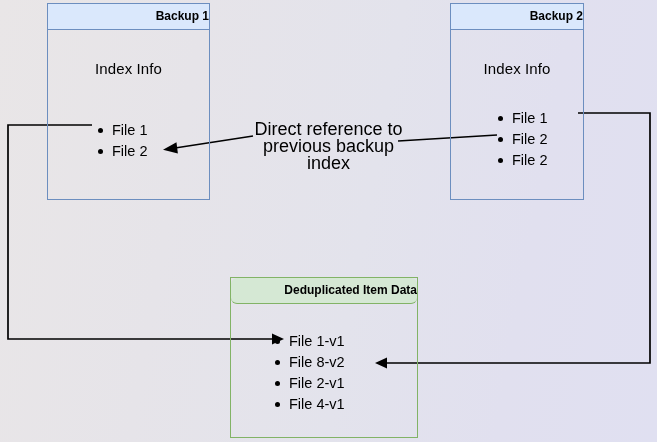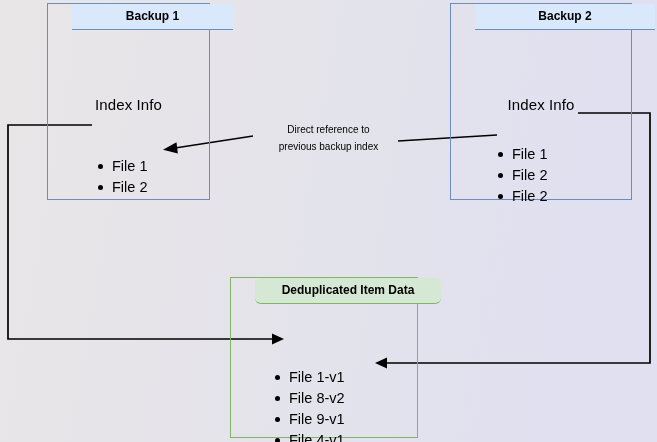--- a/index.html
+++ b/index.html
@@ -21,31 +21,29 @@
   .node {
     position: absolute;
     box-sizing: border-box;
     background: transparent;
   }
   .node .node-header {
     box-sizing: border-box;
     width: 100%;
     height: 26px;
     line-height: 25px;
-    text-align: center;
+    text-align: right;
     font-size: 12px;
     font-weight: bold;
     color: #000000;
-    margin-left: 24px;
   }
   .node .node-body {
     box-sizing: border-box;
     width: 100%;
     position: relative;
-    margin-top: 36px;
   }
 
   
   .node.blue { border: 1.6px solid #6c8ebf; }
   .node.blue .node-header {
     background: #dae8fc;
     border-bottom: 1.6px solid #6c8ebf;
   }
   .node.blue .node-body { background: transparent; }
 
@@ -92,21 +90,21 @@
     width: 5px;
     height: 5px;
     border-radius: 50%;
     background: #000000;
   }
 
   
   .caption {
     position: absolute;
     text-align: center;
-    font-size: 10px;
+    font-size: 18px;
     line-height: 17px;
     color: #000000;
     white-space: pre-line;
   }
 
   
   svg.edges {
     position: absolute;
     left: 0;
     top: 0;
@@ -156,40 +154,40 @@
     <div class="node-header">Backup 1</div>
     <div class="node-body" style="height:169px;">
       <div class="index-label">Index Info</div>
       <ul class="bullets" style="left:48px; top:90px;">
         <li>File 1</li>
         <li>File 2</li>
       </ul>
     </div>
   </div>
 
-  <div class="node blue" style="left:450px; top:3px; width:182px; height:197px;">
+  <div class="node blue" style="left:450px; top:3px; width:134px; height:197px;">
     <div class="node-header">Backup 2</div>
     <div class="node-body" style="height:169px;">
       <div class="index-label">Index Info</div>
       <ul class="bullets" style="left:45px; top:78px;">
         <li>File 1</li>
         <li>File 2</li>
         <li>File 2</li>
       </ul>
     </div>
   </div>
 
   <div class="caption" style="left:247px; top:121px; width:163px;">Direct reference to
 previous backup index</div>
 
   <div class="node green" style="left:230px; top:277px; width:188px; height:161px;">
     <div class="node-header">Deduplicated Item Data</div>
     <div class="node-body" style="height:133px;">
       <ul class="bullets" style="left:42px; top:27px;text-align:right;">
         <li>File 1-v1</li>
         <li>File 8-v2</li>
-        <li>File 9-v1</li>
+        <li>File 2-v1</li>
         <li>File 4-v1</li>
       </ul>
     </div>
   </div>
 
 </div>
 
 </body></html>

